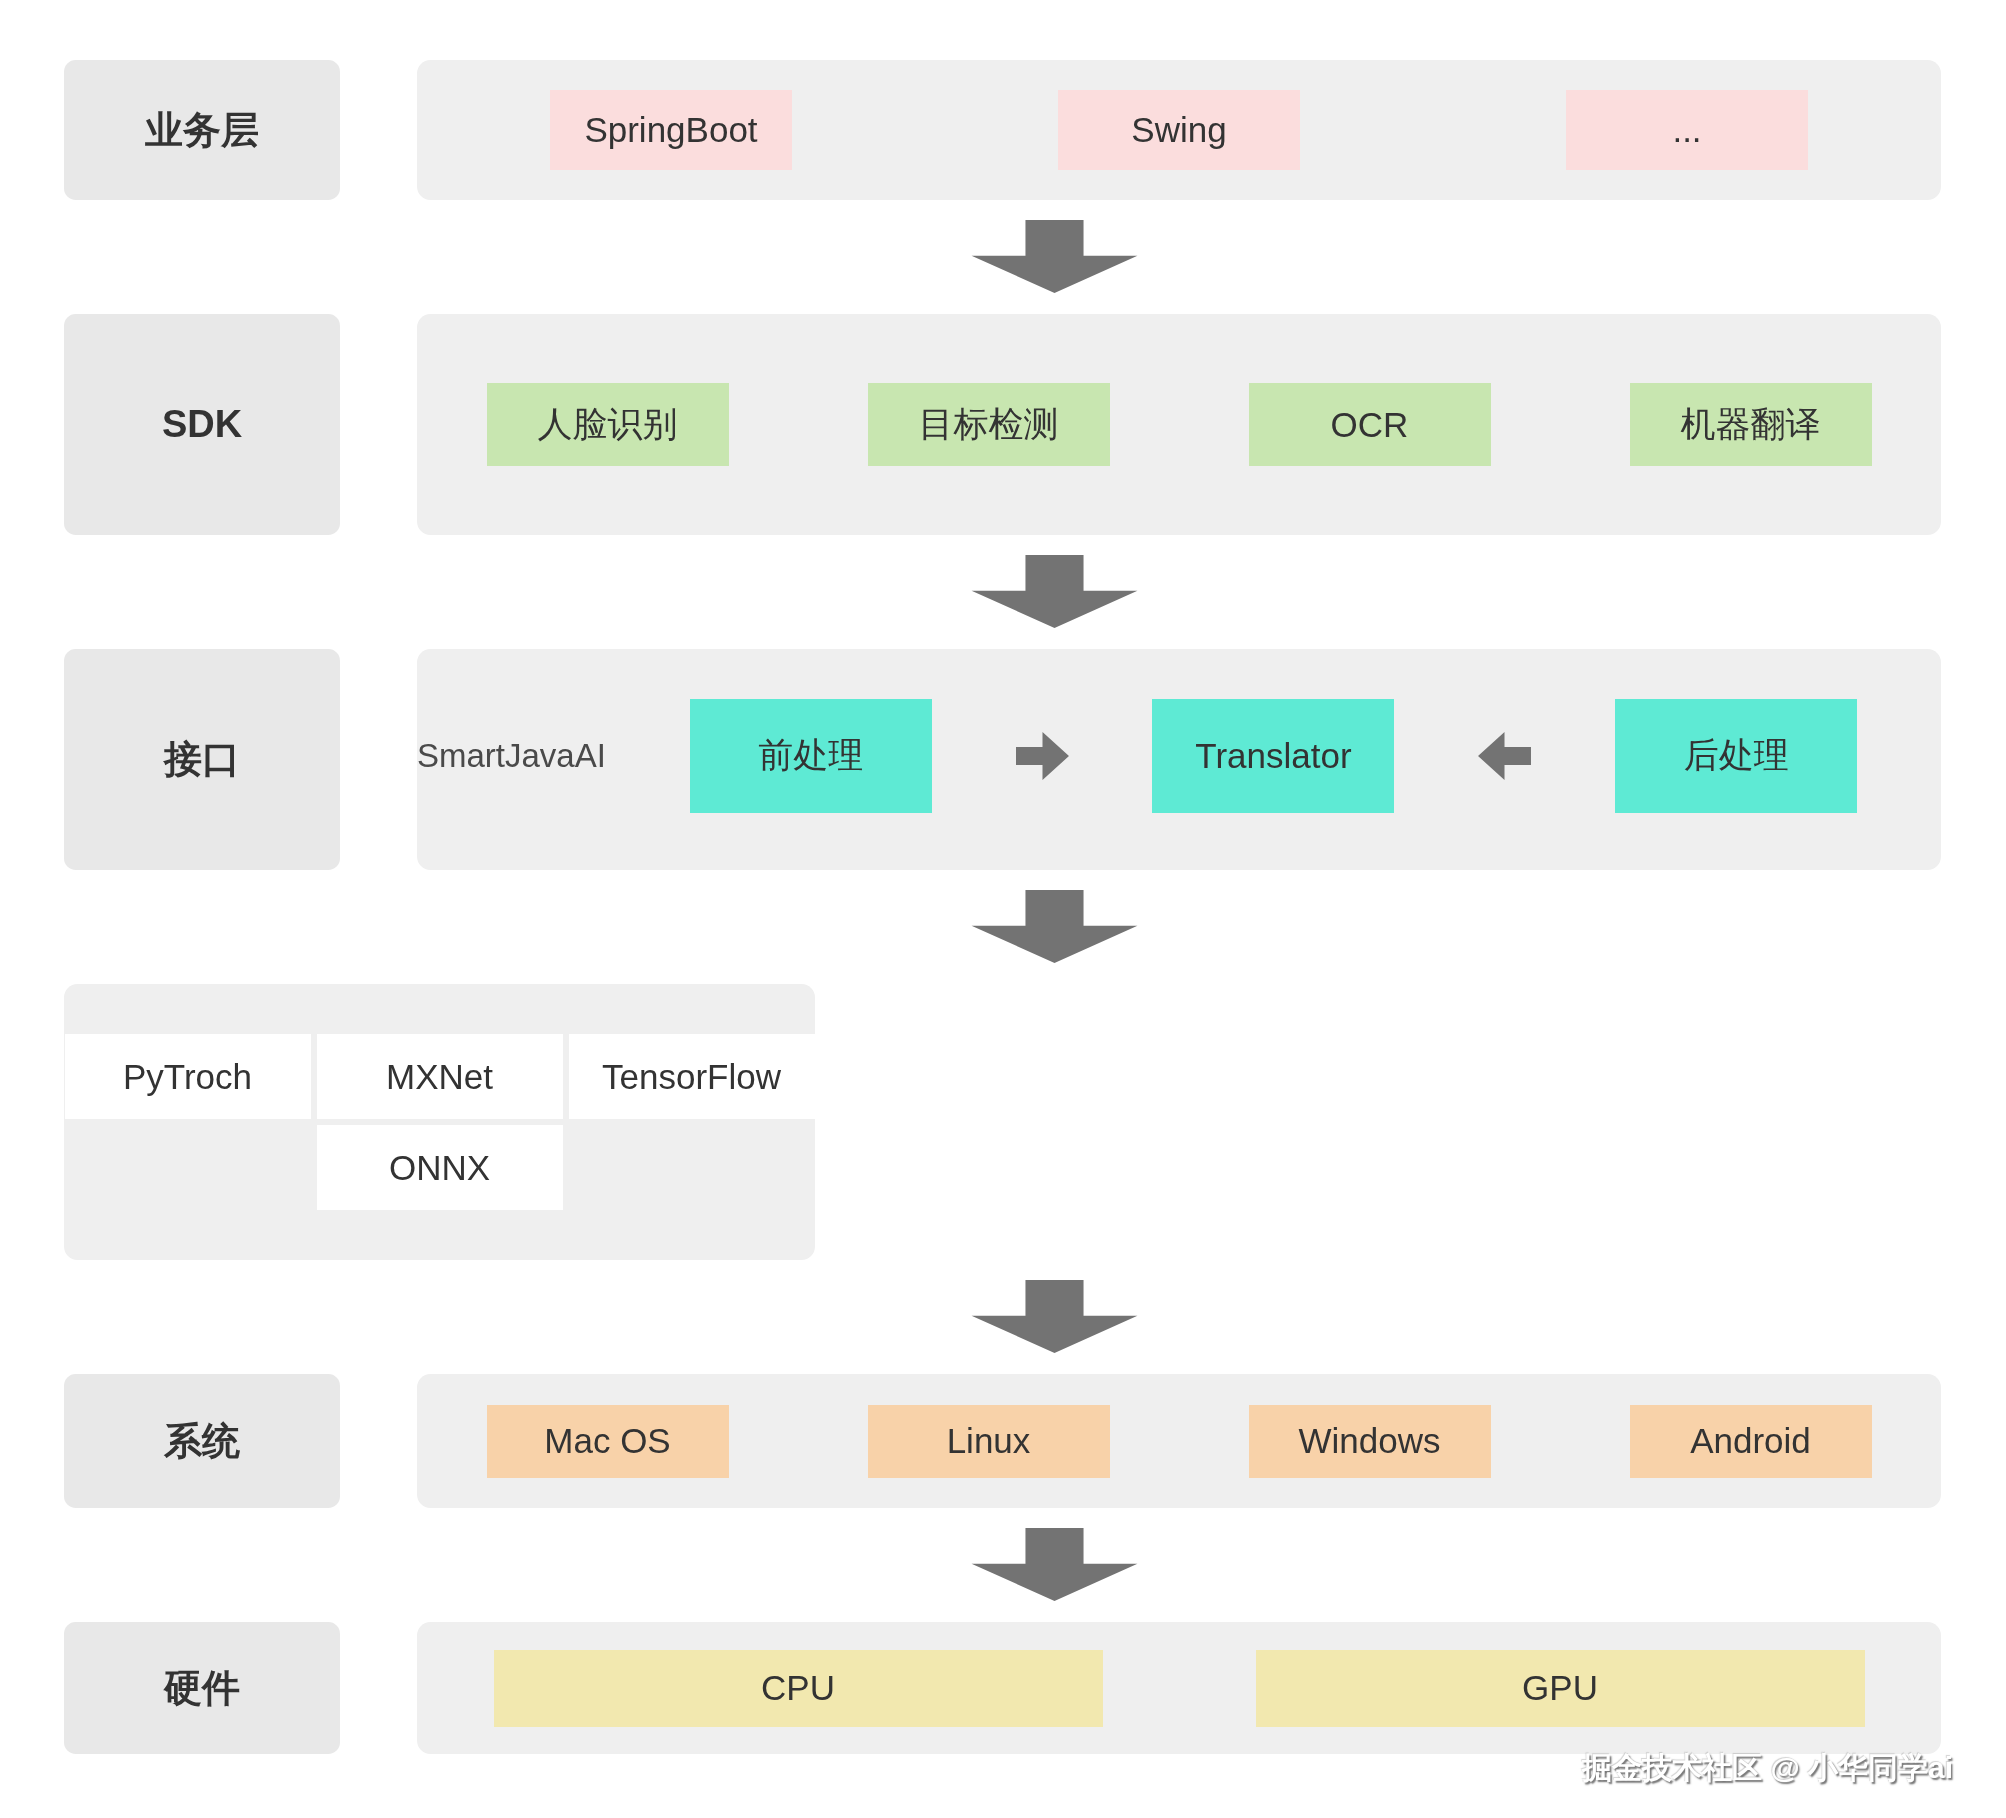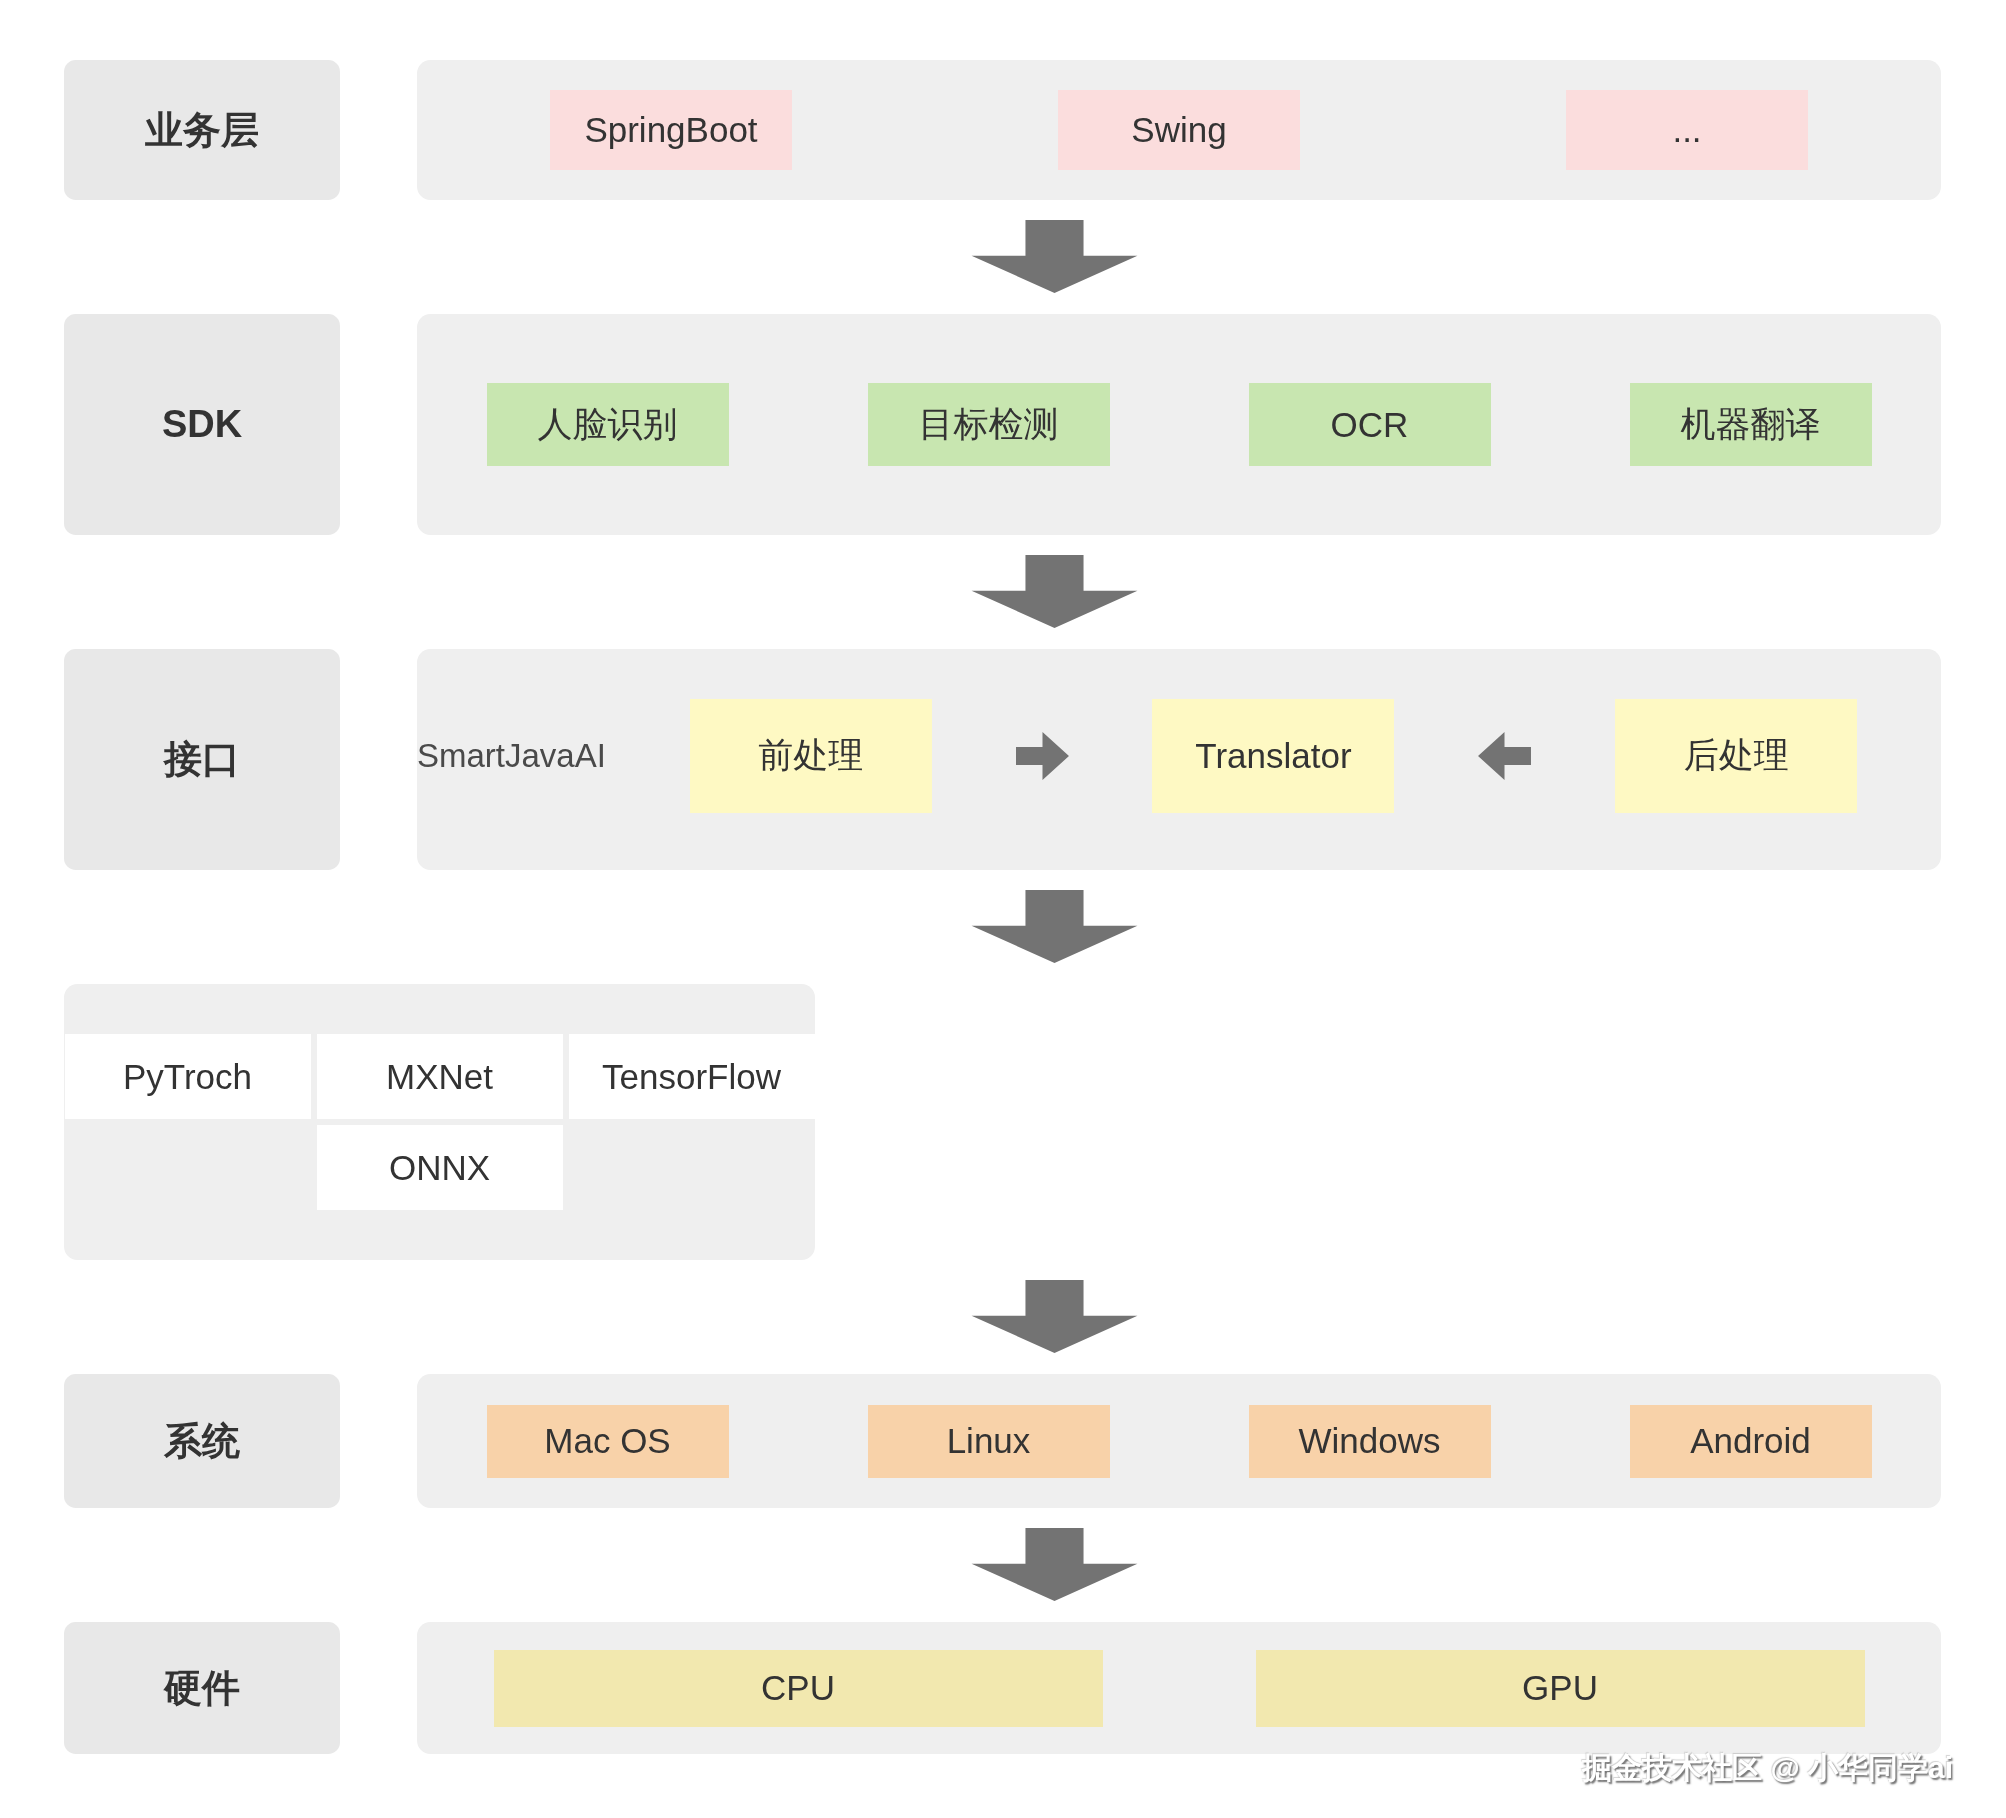--- a/index.html
+++ b/index.html
@@ -34,21 +34,21 @@
 
   .gap { height: 114px; position: relative; }
   .gap .down-arrow { position: absolute; left: 907px; top: 20px; }
 
   .box {
     display: flex; align-items: center; justify-content: center;
     font-size: 35px; color: #333333; text-align: center;
   }
   .box.pink   { width: 242px; height: 80px;  background: #fbdddd; }
   .box.green  { width: 242px; height: 83px; background: #c8e6b0; }
-  .box.lav    { width: 242px; height: 114px; background: #fef9c3; }
+  .box.lav    { width: 242px; height: 114px; background: #5eead4; }
   .box.white  { width: 246px; height: 85px; background: #ffffff; }
   .box.jnibox { width: 250px; height: 85px; background: #ffffff; }
   .box.orange { width: 242px; height: 73px;  background: #f8d2a9; }
   .box.yellow { width: 609px; height: 77px;  background: #f2e8af; }
 
   
   .content.api {
     align-items: center;
     justify-content: space-between;
     padding: 25px 0 33px;

